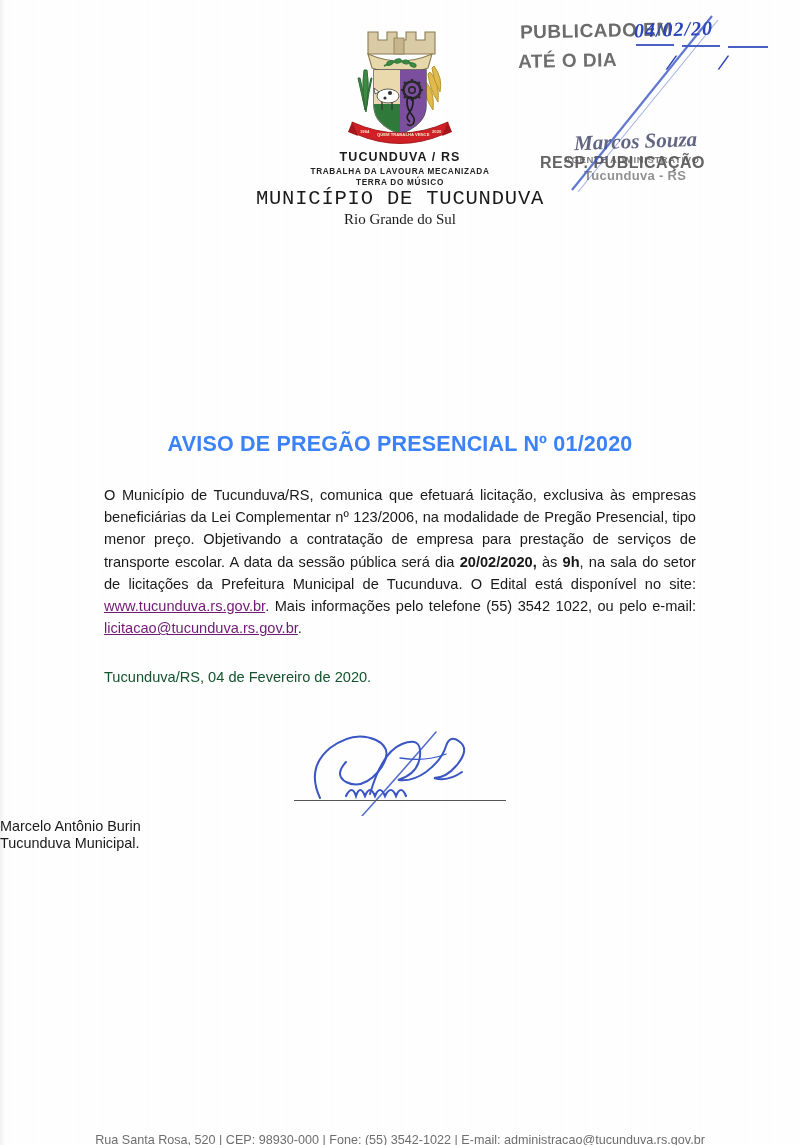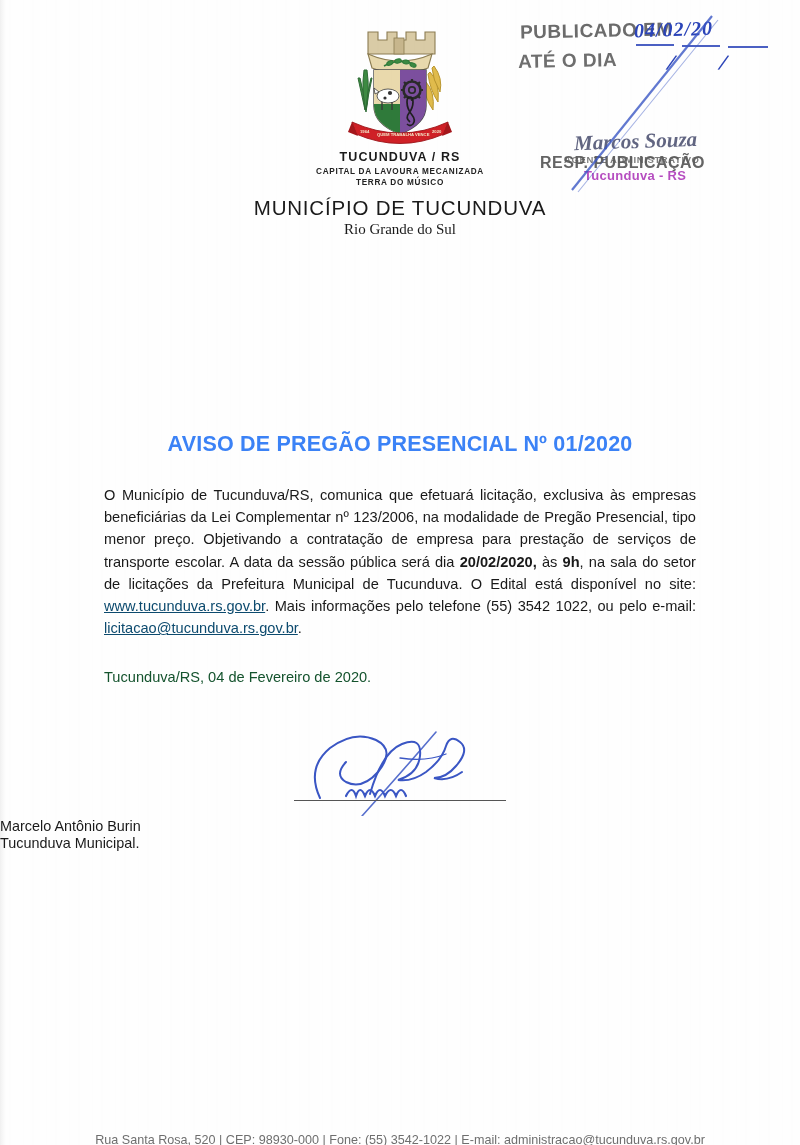--- a/index.html
+++ b/index.html
@@ -71,24 +71,24 @@
     color: #232323;
   }
   .crest-sub2 {
     font-size: 8.2px;
     font-weight: bold;
     letter-spacing: .7px;
     margin-top: 2px;
     color: #232323;
   }
   .muni-name {
-    font-family: Liberation Sans, sans-serif;
+    font-family: Liberation Mono, monospace;
     font-size: 20.5px;
     letter-spacing: .8px;
-    margin-top: 9px;
+    margin-top: 0;
     color: #1a1a1a;
   }
   .muni-state {
     font-family: "Liberation Serif", serif;
     font-size: 15px;
     margin-top: 1px;
     color: #1a1a1a;
   }
 
   
@@ -184,21 +184,21 @@
     letter-spacing: .6px;
     color: #5b5b5b;
     opacity: .8;
   }
   .stamp-sig-city {
     position: absolute;
     top: 154px; left: 72px;
     font-size: 13px;
     font-weight: bold;
     letter-spacing: .3px;
-    color: #a21caf;
+    color: #737373;
     opacity: .78;
   }
   .stamp-diagonal {
     position: absolute;
     top: 0; left: 0;
     width: 278px; height: 180px;
     pointer-events: none;
   }
 
   
@@ -217,21 +217,21 @@
     left: 104px;
     width: 592px;
     font-size: 14.6px;
     line-height: 22.2px;
     text-align: justify;
     color: #191919;
   }
   .notice-body b { font-weight: bold; }
   .lnk {
     text-decoration: underline;
-    color: #0c4a6e;
+    color: #701a75;
   }
   .place-date {
     position: absolute;
     top: 669px;
     left: 104px;
     font-size: 14.6px;
     color: #14532d;
   }
 
   
@@ -350,21 +350,21 @@
         <path d="M104 100 l4 10 l-10 4 Z" fill="#a5171c"></path>
         <g fill="#f2e6c8" font-size="4.2" font-family="Liberation Sans, sans-serif" font-weight="bold">
           <text x="16" y="111">1964</text>
           <text x="33" y="114">QUEM TRABALHA VENCE</text>
           <text x="88" y="111">2020</text>
         </g>
       </g>
     </svg>
 
     <div class="crest-title">TUCUNDUVA / RS</div>
-    <div class="crest-sub1">CAPITAL DA LAVOURA MECANIZADA</div>
+    <div class="crest-sub1">TRABALHA DA LAVOURA MECANIZADA</div>
     <div class="crest-sub2">TERRA DO MÚSICO</div>
     <div class="muni-name">MUNICÍPIO DE TUCUNDUVA</div>
     <div class="muni-state">Rio Grande do Sul</div>
   </div>
 
   <div class="stamp-area">
 
     <div class="stamp-pub">PUBLICADO EM</div>
     <div class="hw hw-date">04/02/20</div>
     <div class="hw-underline hw-u1"></div>

